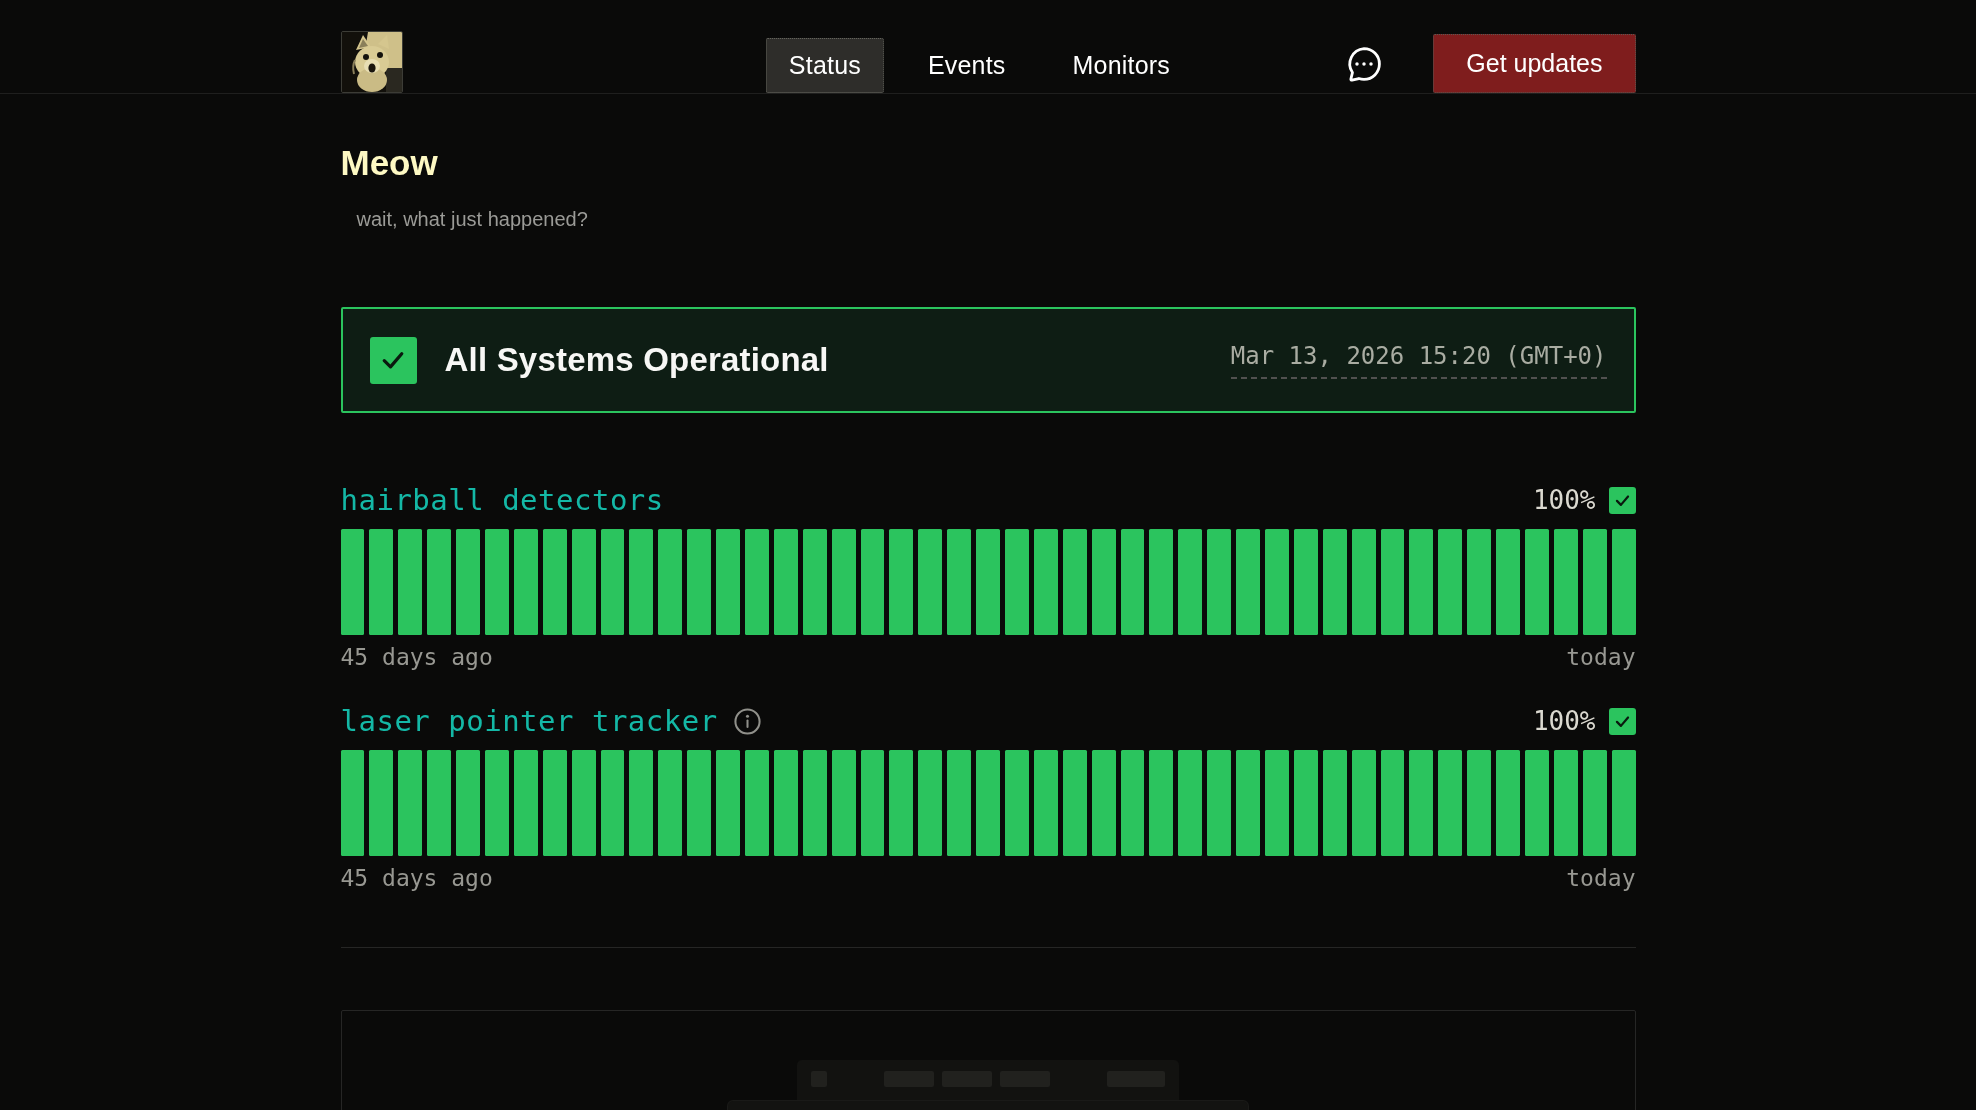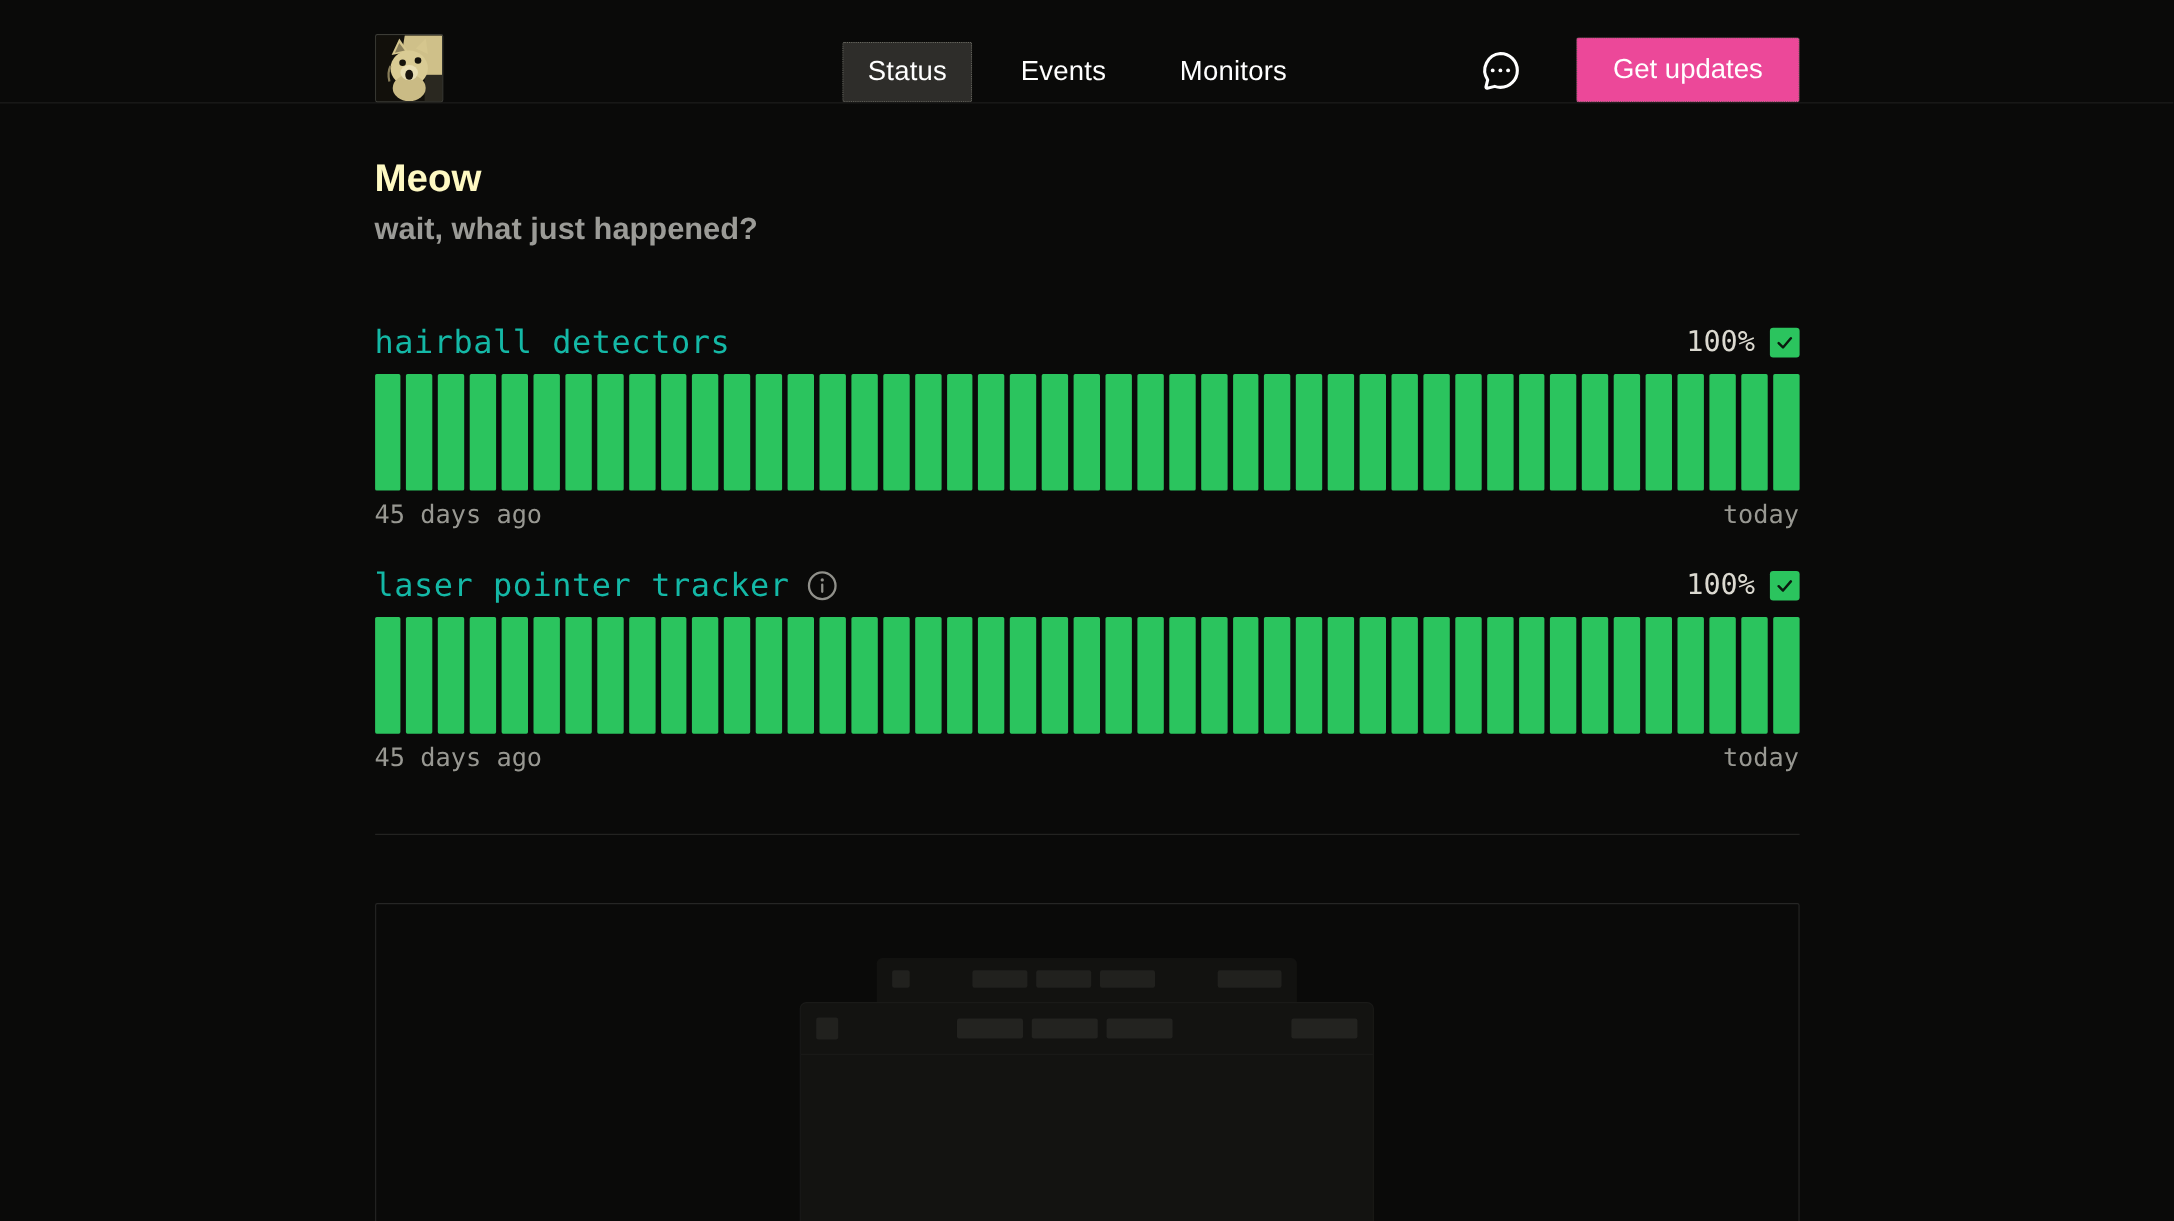--- a/index.html
+++ b/index.html
@@ -69,46 +69,46 @@
     align-items: center;
     gap: 48px;
   }
   .speech-btn {
     background: none; border: none; padding: 0; cursor: pointer;
     display: flex; align-items: center;
   }
   .get-updates-btn {
     height: 59px;
     padding: 0 32px;
-    background: #ec4899;
+    background: #7f1d1d;
     border: 1px dotted #595952;
     border-radius: 2px;
     color: #ffffff;
     font-family: "Liberation Sans", sans-serif;
     font-size: 25px;
     cursor: pointer;
   }
   
   .main {
     width: var(--content-w);
     margin: 0 auto;
   }
   .page-title {
     margin: 0;
     padding-top: 49px;
     font-size: 35px;
     font-weight: 700;
     color: #fef9c3;
   }
   .page-subtitle {
-    margin: 0;
+    margin: 16px;
     padding-top: 9px;
-    font-size: 28px;
+    font-size: 20px;
     color: #9b9b97;
-    font-weight: 700;
+    font-weight: 400;
   }
   
   .banner {
     margin-top: 76px;
     height: 106px;
     box-sizing: border-box;
     border: 2px solid var(--green);
     background: #0e1d14;
     border-radius: 2px;
     display: flex;
@@ -282,20 +282,29 @@
       </button>
       <button class="get-updates-btn">Get updates</button>
     </div>
   </div>
 </header>
 
 <main class="main">
   <h1 class="page-title">Meow</h1>
   <p class="page-subtitle">wait, what just happened?</p>
 
+  <section class="banner">
+    <span class="banner-check">
+      <svg width="30" height="30" viewBox="0 0 24 24" fill="none">
+        <path d="M5 12.5 L10 17.5 L19 7" stroke="#0a1a0f" stroke-width="2.6" stroke-linecap="round" stroke-linejoin="round"></path>
+      </svg>
+    </span>
+    <span class="banner-title">All Systems Operational</span>
+    <span class="banner-timestamp">Mar 13, 2026 15:20 (GMT+0)</span>
+  </section>
 
   <div id="monitors">
   <section class="monitor">
     <div class="monitor-head">
       <span class="monitor-name">hairball detectors</span>
 
       <span class="monitor-right">
         <span class="uptime">100%</span>
         <span class="mini-check">
           <svg width="19" height="19" viewBox="0 0 24 24" fill="none">

